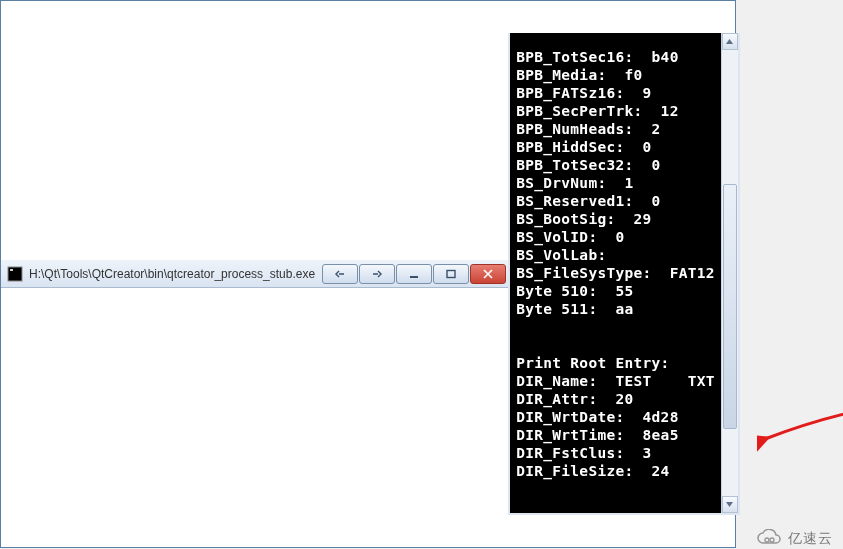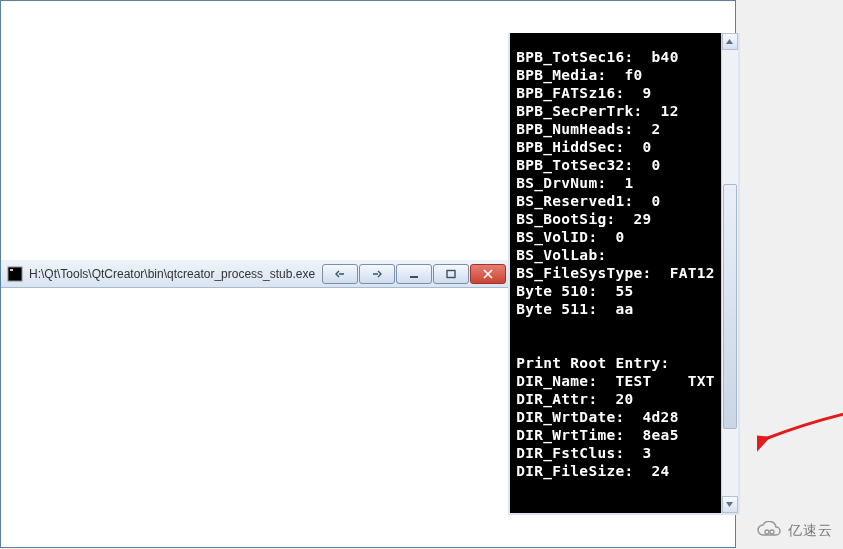--- a/index.html
+++ b/index.html
@@ -120,21 +120,21 @@
     }
     .arrow-annotation {
       position: absolute;
       left: 247px;
       top: 368px;
       pointer-events: none;
     }
     .watermark {
       position: absolute;
       right: 10px;
-      bottom: 8px;
+      bottom: 0;
       display: flex;
       align-items: center;
       gap: 6px;
       opacity: 0.65;
     }
     .watermark .wm-icon {
       width: 26px;
       height: 20px;
     }
     .watermark .wm-text {

